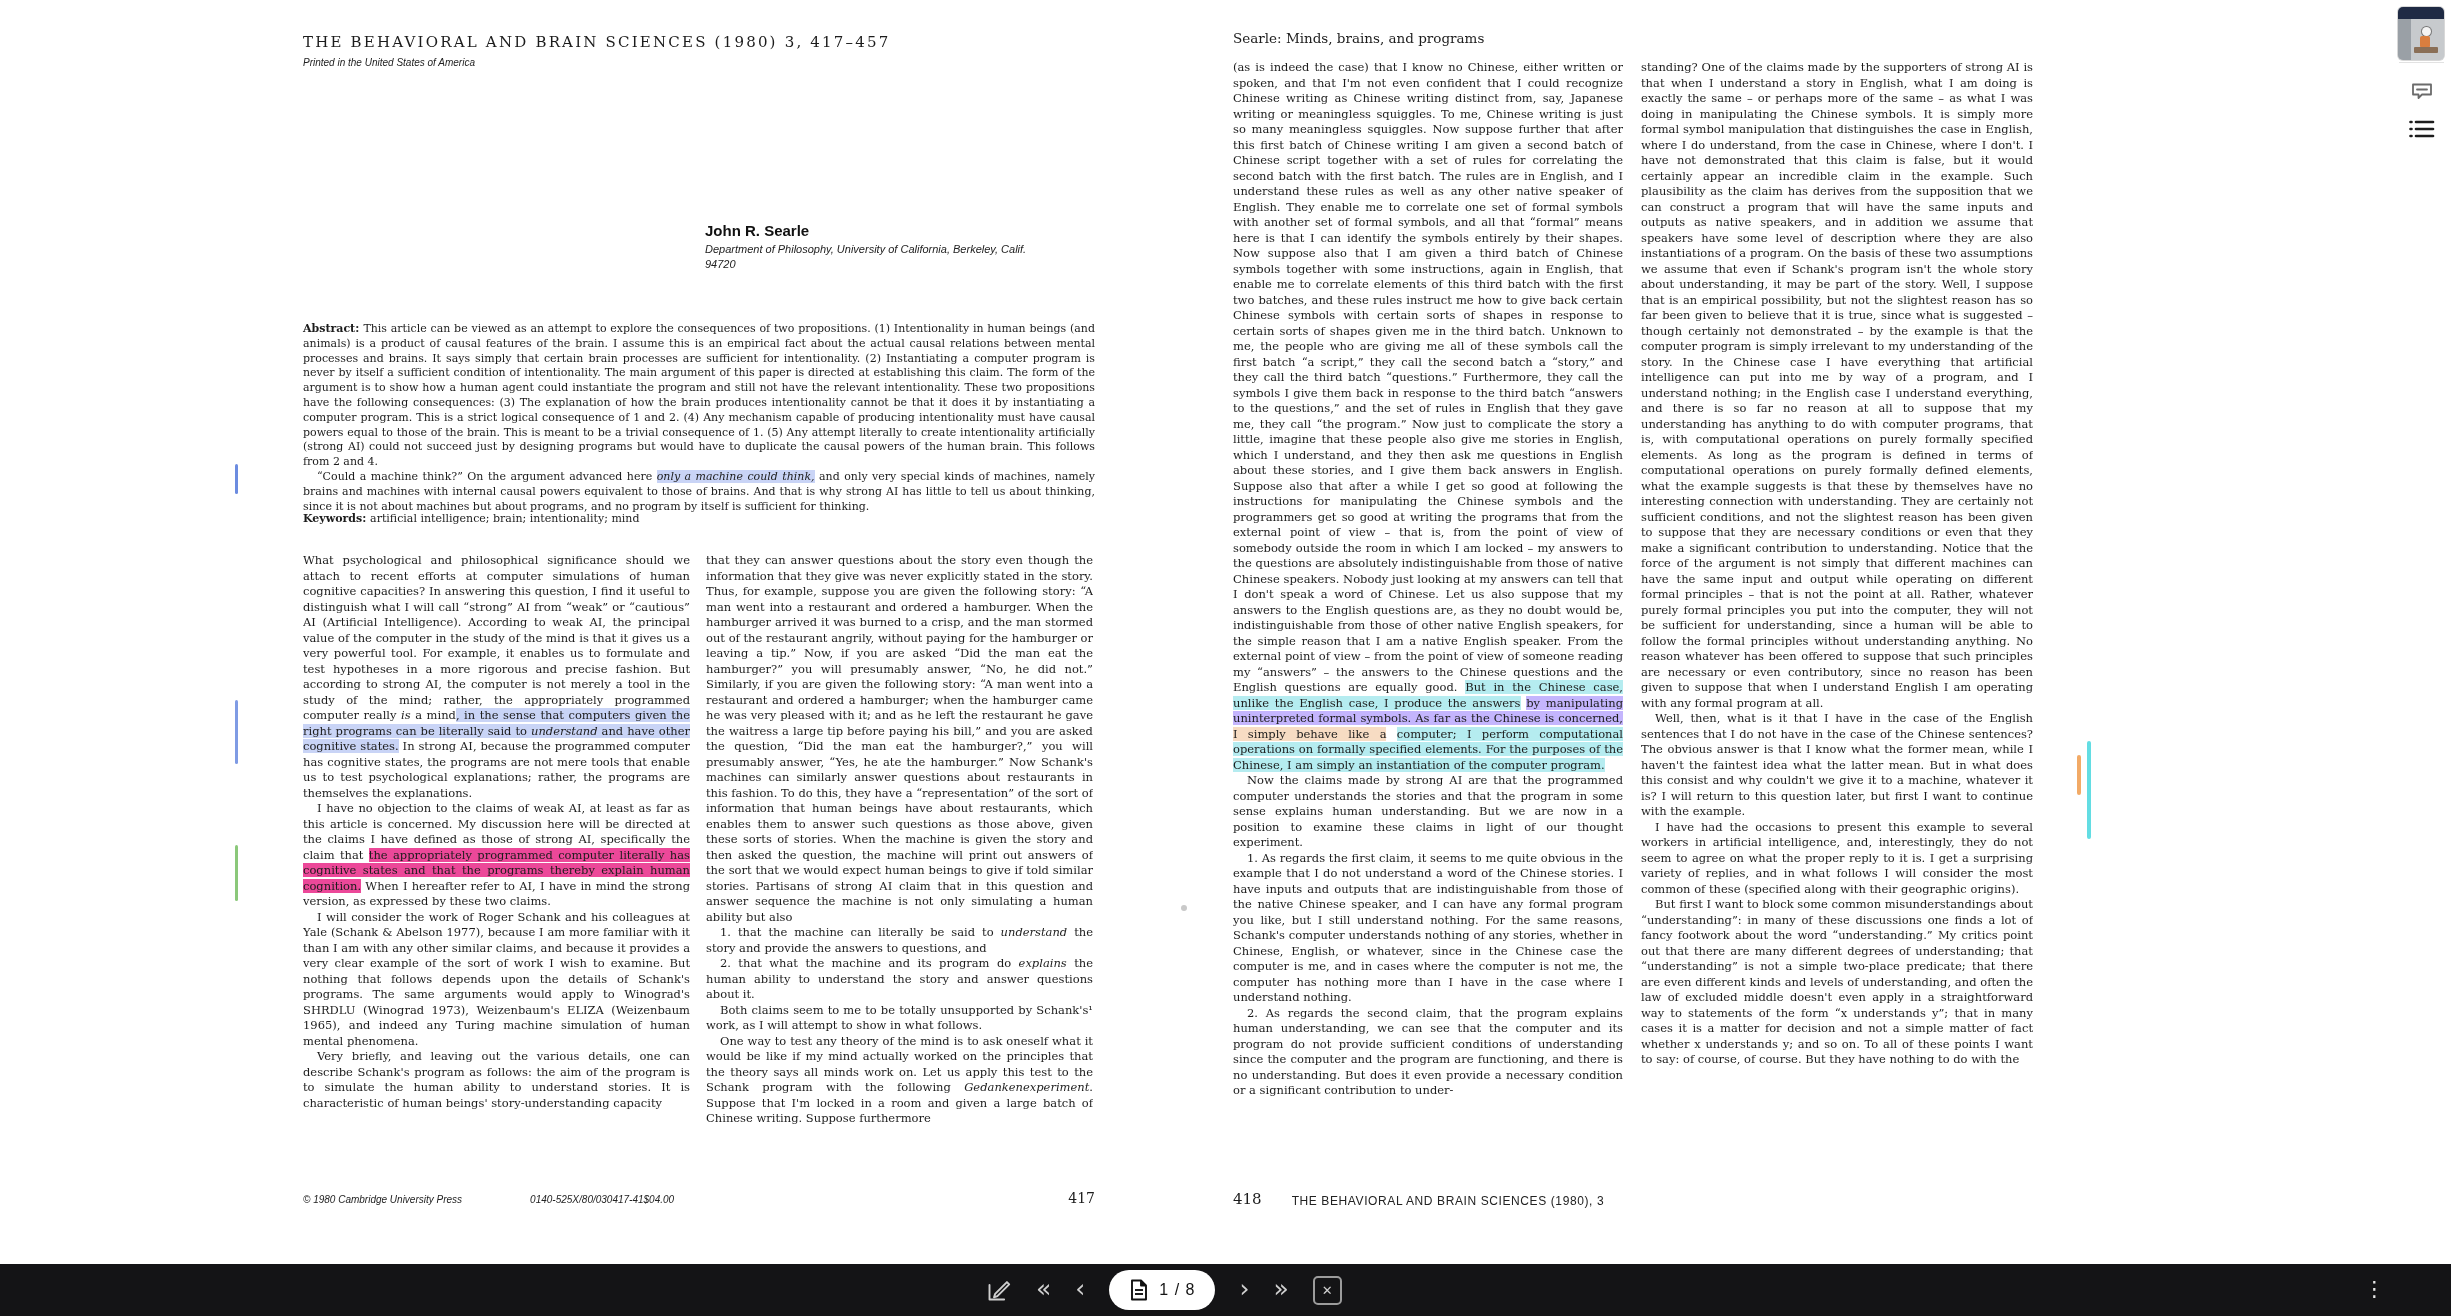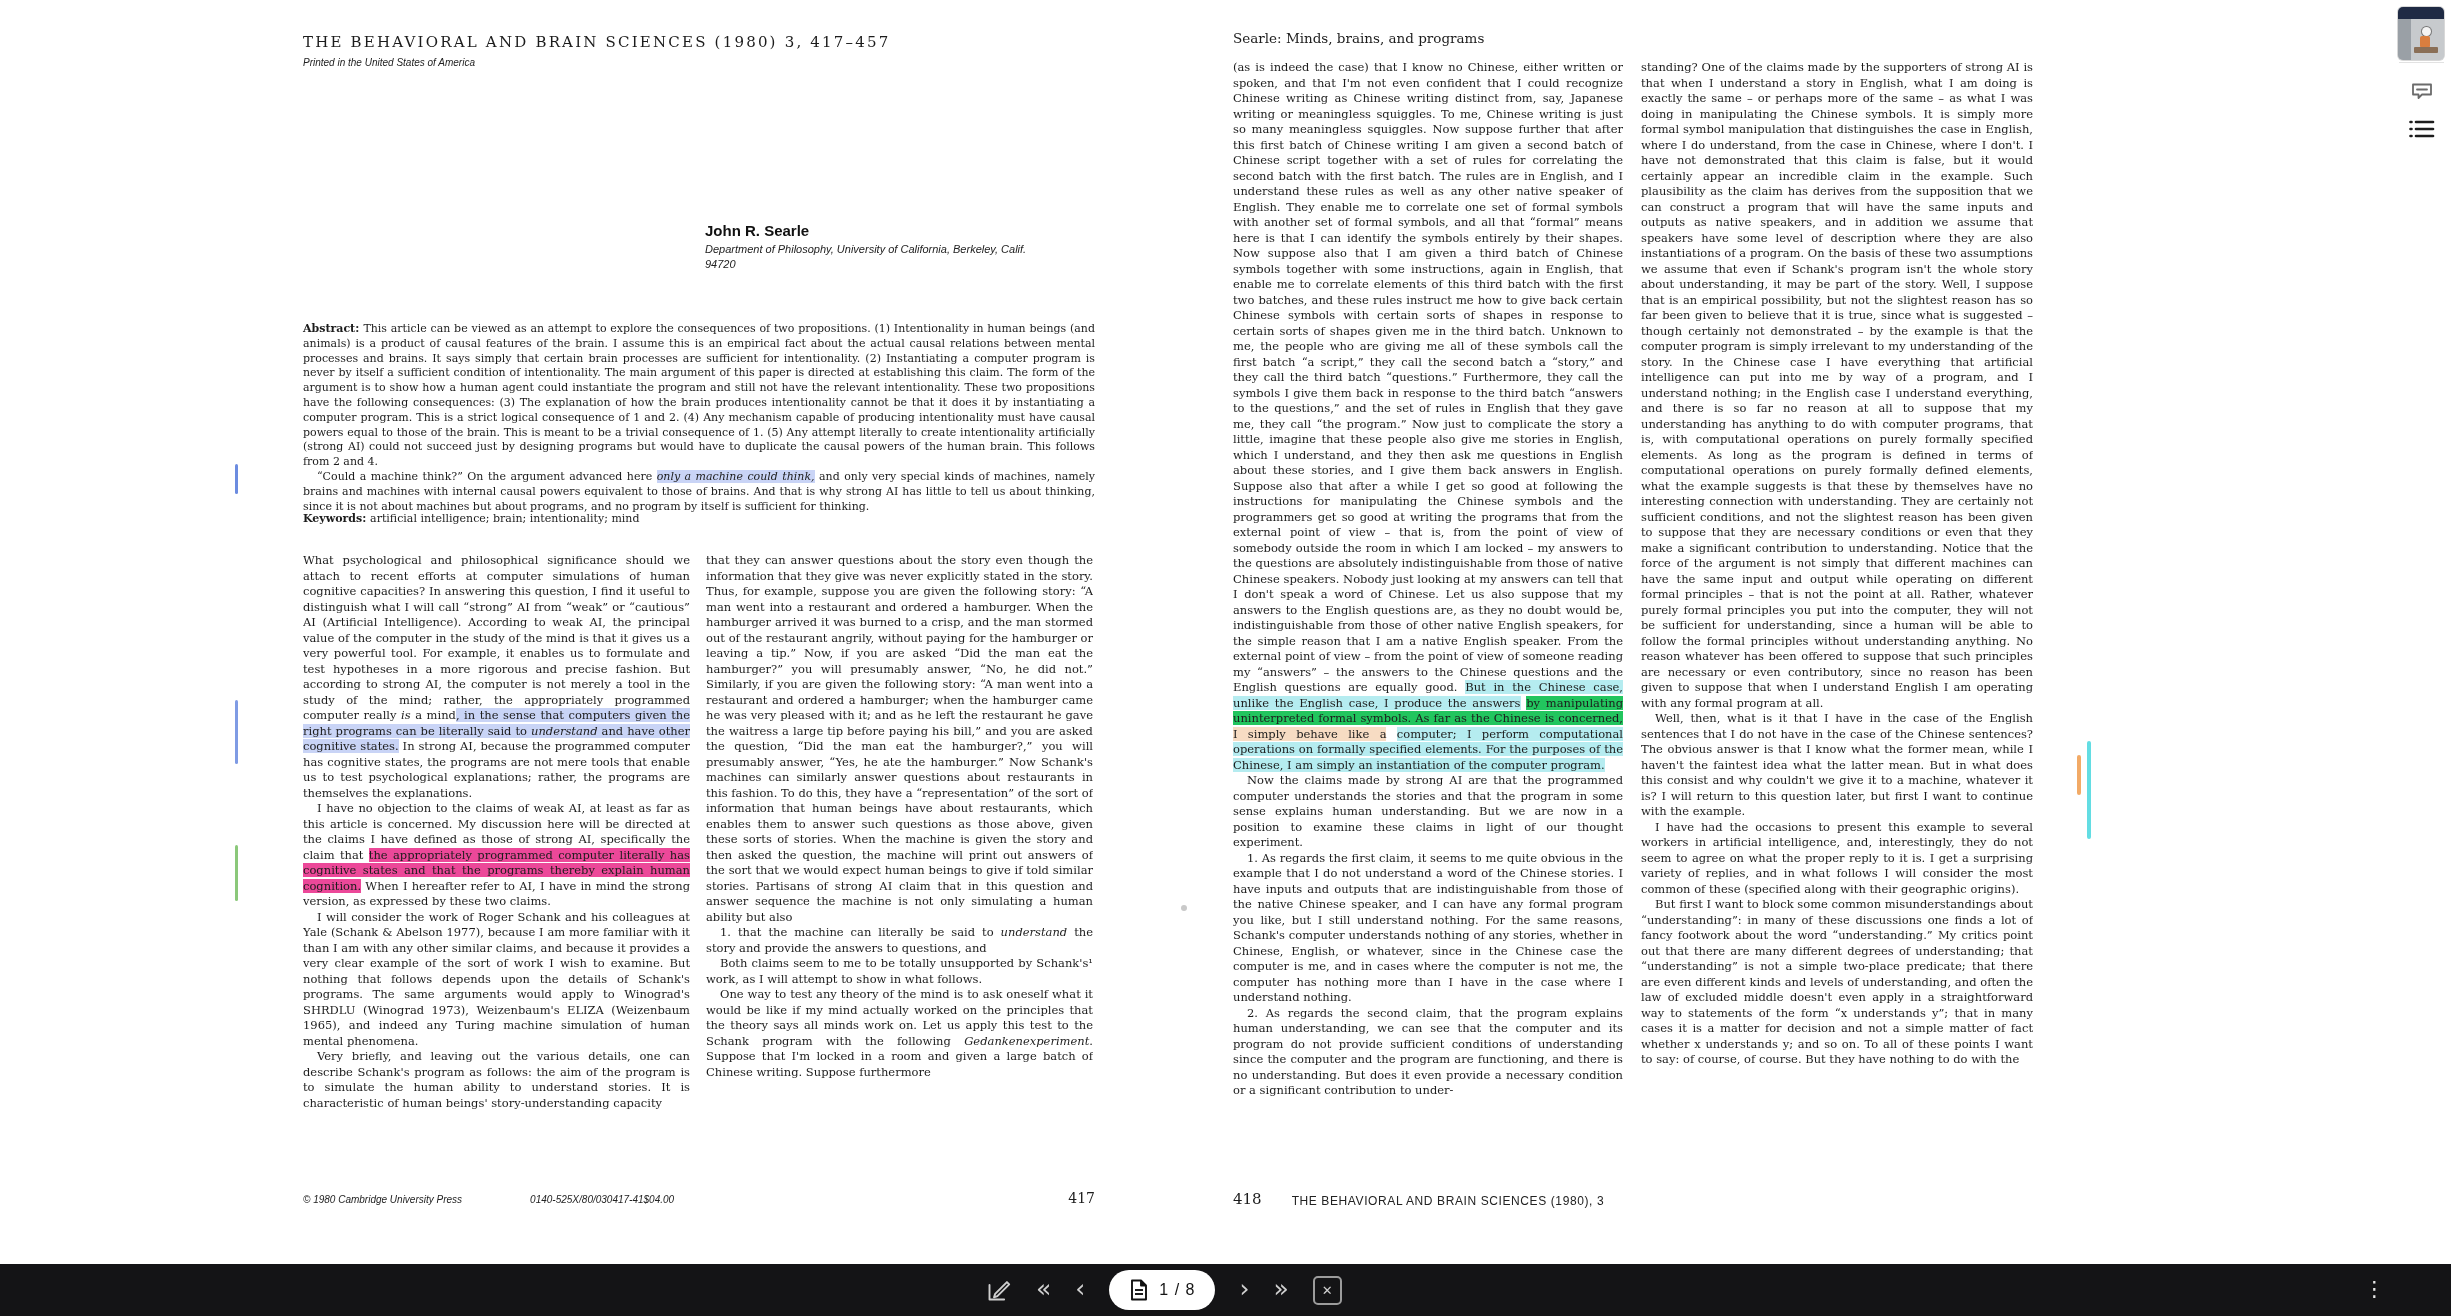--- a/index.html
+++ b/index.html
@@ -18,21 +18,21 @@
   .col{position:absolute;top:553px;width:387px;font-size:11.5px;line-height:15.5px;overflow:hidden;}
   .lp-col1{left:303px;height:618px;}
   .lp-col2{left:706px;height:618px;}
   .para{margin:0;text-align:justify;}
   .para.ind{text-indent:14px;}
   .em{font-style:italic;}
   .b{font-weight:bold;}
   .hl-blue{background:#c9d4f6;}
   .hl-green{background:#ec4899;}
   .hl-cyan{background:#b5ecf0;}
-  .hl-sage{background:#22c55e;}
+  .hl-sage{background:#c4b5fd;}
   .hl-peach{background:#f7dcc3;}
   .lp-footer{position:absolute;left:303px;top:1190px;width:792px;display:flex;align-items:baseline;}
   .lp-footer .copyright,.lp-footer .issn{font-family:"Liberation Sans",sans-serif;font-style:italic;font-size:10px;color:#222;}
   .lp-footer .issn{margin-left:68px;}
   .lp-footer .pageno{margin-left:auto;font-size:14px;}
   
   .rp-head{position:absolute;left:1233px;top:30px;font-size:13.5px;}
   .rp-col1{left:1233px;top:60px;height:1190px;width:390px;}
   .rp-col2{left:1641px;top:60px;height:1132px;width:392px;}
   .rp-footer{position:absolute;left:1233px;top:1190px;display:flex;align-items:flex-end;gap:30px;}
@@ -99,20 +99,21 @@
 
   <div class="col lp-col1">
       <p class="para"><span>What psychological and philosophical significance should we attach to recent efforts at computer simulations of human cognitive capacities? In answering this question, I find it useful to distinguish what I will call “strong” AI from “weak” or “cautious” AI (Artificial Intelligence). According to weak AI, the principal value of the computer in the study of the mind is that it gives us a very powerful tool. For example, it enables us to formulate and test hypotheses in a more rigorous and precise fashion. But according to strong AI, the computer is not merely a tool in the study of the mind; rather, the appropriately programmed computer really </span><span class="em">is</span><span> a mind</span><span class="hl-blue">, in the sense that computers given the right programs can be literally said to </span><span class="hl-blue em">understand</span><span class="hl-blue"> and have other cognitive states.</span><span> In strong AI, because the programmed computer has cognitive states, the programs are not mere tools that enable us to test psychological explanations; rather, the programs are themselves the explanations.</span></p>
       <p class="para ind"><span>I have no objection to the claims of weak AI, at least as far as this article is concerned. My discussion here will be directed at the claims I have defined as those of strong AI, specifically the claim that </span><span class="hl-green">the appropriately programmed computer literally has cognitive states and that the programs thereby explain human cognition.</span><span> When I hereafter refer to AI, I have in mind the strong version, as expressed by these two claims.</span></p>
       <p class="para ind"><span>I will consider the work of Roger Schank and his colleagues at Yale (Schank &amp; Abelson 1977), because I am more familiar with it than I am with any other similar claims, and because it provides a very clear example of the sort of work I wish to examine. But nothing that follows depends upon the details of Schank's programs. The same arguments would apply to Winograd's SHRDLU (Winograd 1973), Weizenbaum's ELIZA (Weizenbaum 1965), and indeed any Turing machine simulation of human mental phenomena.</span></p>
       <p class="para ind"><span>Very briefly, and leaving out the various details, one can describe Schank's program as follows: the aim of the program is to simulate the human ability to understand stories. It is characteristic of human beings' story-understanding capacity</span></p>
     </div>
   <div class="col lp-col2">
       <p class="para"><span>that they can answer questions about the story even though the information that they give was never explicitly stated in the story. Thus, for example, suppose you are given the following story: “A man went into a restaurant and ordered a hamburger. When the hamburger arrived it was burned to a crisp, and the man stormed out of the restaurant angrily, without paying for the hamburger or leaving a tip.” Now, if you are asked “Did the man eat the hamburger?” you will presumably answer, “No, he did not.” Similarly, if you are given the following story: “A man went into a restaurant and ordered a hamburger; when the hamburger came he was very pleased with it; and as he left the restaurant he gave the waitress a large tip before paying his bill,” and you are asked the question, “Did the man eat the hamburger?,” you will presumably answer, “Yes, he ate the hamburger.” Now Schank's machines can similarly answer questions about restaurants in this fashion. To do this, they have a “representation” of the sort of information that human beings have about restaurants, which enables them to answer such questions as those above, given these sorts of stories. When the machine is given the story and then asked the question, the machine will print out answers of the sort that we would expect human beings to give if told similar stories. Partisans of strong AI claim that in this question and answer sequence the machine is not only simulating a human ability but also</span></p>
       <p class="para ind"><span>1. that the machine can literally be said to </span><span class="em">understand</span><span> the story and provide the answers to questions, and</span></p>
+      <p class="para ind"><span>2. that what the machine and its program do </span><span class="em">explains</span><span> the human ability to understand the story and answer questions about it.</span></p>
       <p class="para ind"><span>Both claims seem to me to be totally unsupported by Schank's¹ work, as I will attempt to show in what follows.</span></p>
       <p class="para ind"><span>One way to test any theory of the mind is to ask oneself what it would be like if my mind actually worked on the principles that the theory says all minds work on. Let us apply this test to the Schank program with the following </span><span class="em">Gedankenexperiment</span><span>. Suppose that I'm locked in a room and given a large batch of Chinese writing. Suppose furthermore</span></p>
     </div>
 
   <div class="lp-footer">
     <span class="copyright">© 1980 Cambridge University Press</span>
     <span class="issn">0140-525X/80/030417-41$04.00</span>
     <span class="pageno">417</span>
   </div>
 

